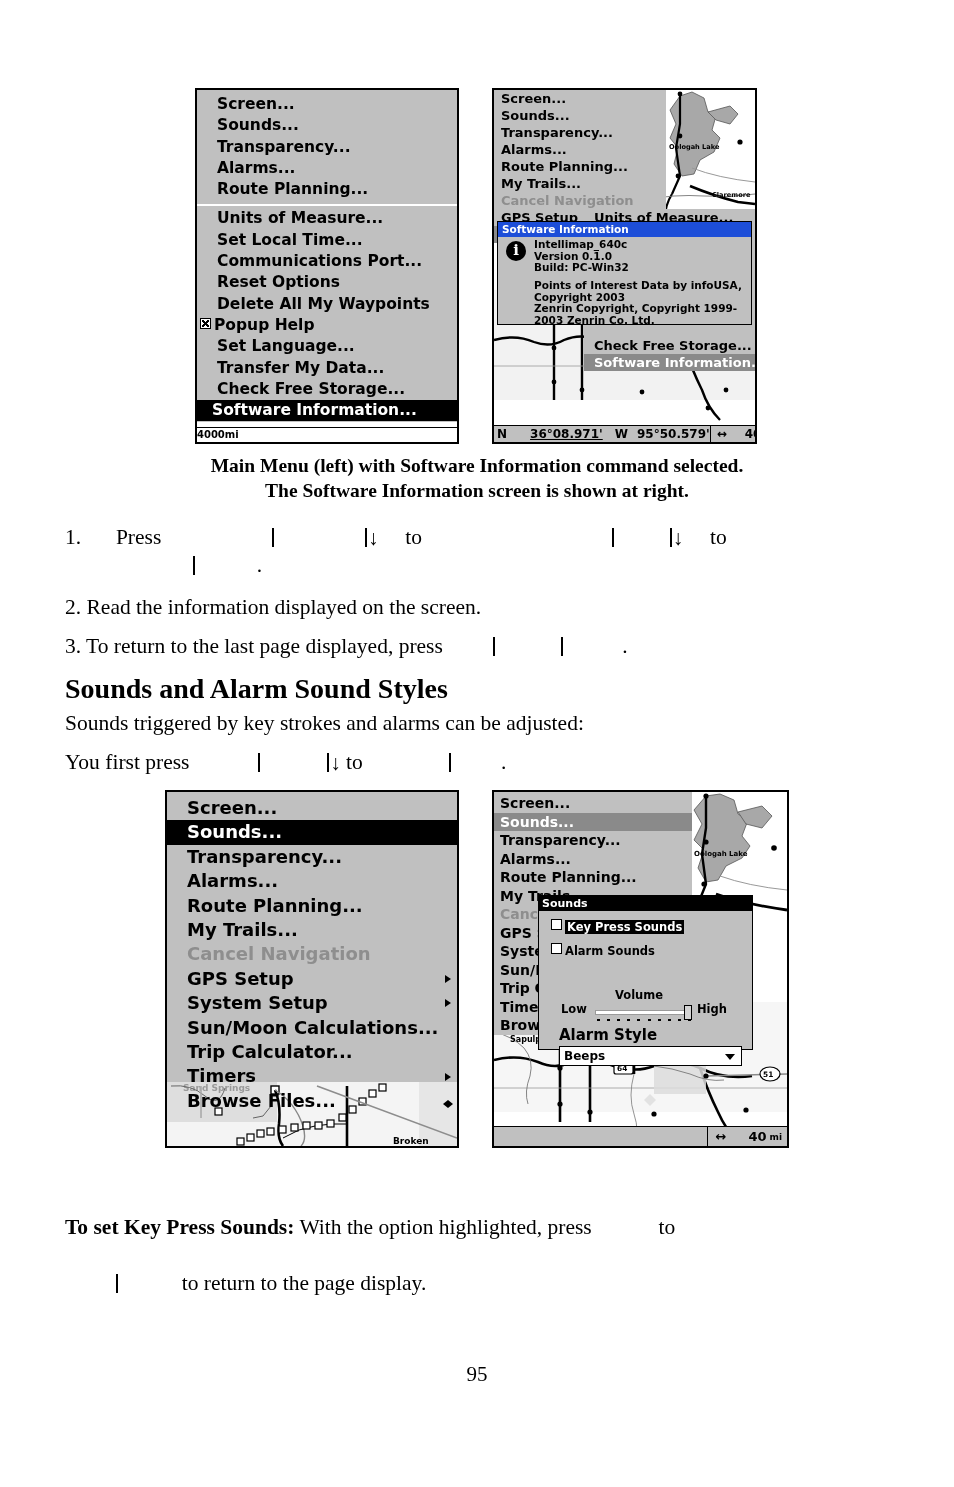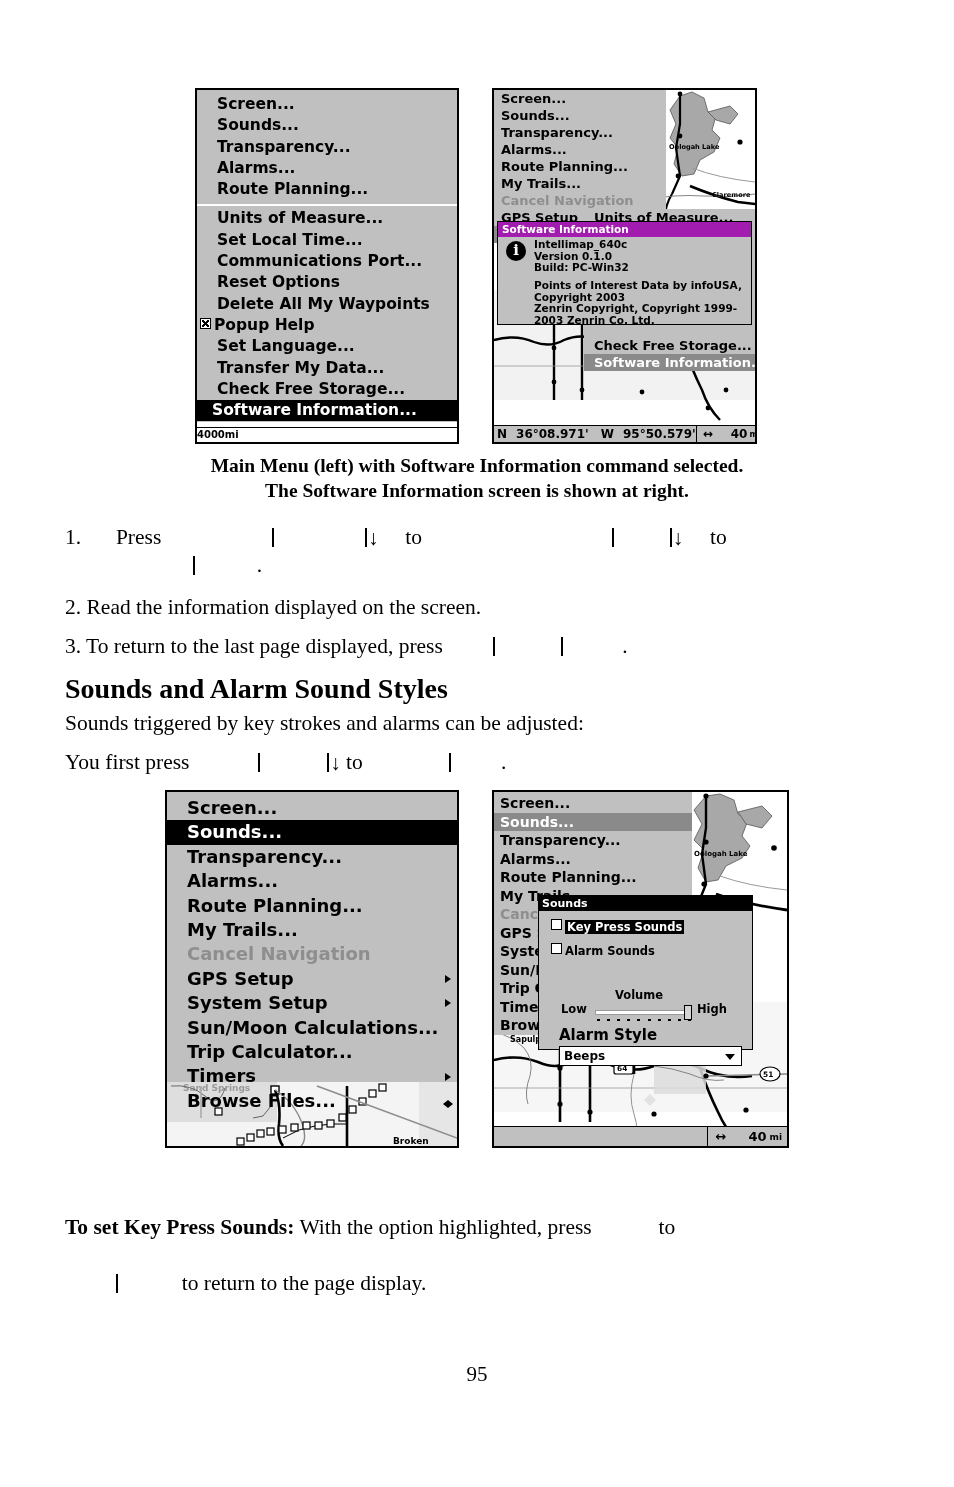--- a/index.html
+++ b/index.html
@@ -141,21 +141,21 @@
   #fig1-right .f1r-sub {
     position: absolute; left: 90px; top: 119px; width: 175px;
     background: #c0c0c0; z-index: 5;
   }
   #fig1-right .f1r-sub .menu-item { font-size: 13px; line-height: 17px; padding-left: 10px; }
   #fig1-right .sw-dialog {
     position: absolute; left: 3px; top: 131px; width: 255px; height: 104px;
     background: #c0c0c0; border: 1px solid #000; z-index: 9; box-sizing: border-box;
   }
   #fig1-right .sw-title {
-    background: #a21caf; color: #fff; font-size: 10.5px; font-weight: bold;
+    background: #1d4ed8; color: #fff; font-size: 10.5px; font-weight: bold;
     padding: 1px 0 1px 4px; line-height: 13px;
   }
   #fig1-right .sw-icon {
     position: absolute; left: 8px; top: 19px;
     width: 20px; height: 20px; border-radius: 50%;
     background: #000; color: #fff;
     font-size: 15px; font-weight: bold; text-align: center; line-height: 19px;
     font-family: "DejaVu Serif", serif;
   }
   #fig1-right .sw-ver {
@@ -347,21 +347,21 @@
         <div>Build: PC-Win32</div>
       </div>
       <div class="sw-cr">
         <div>Points of Interest Data by infoUSA, Copyright 2003</div>
         <div>Zenrin Copyright, Copyright 1999-2003 Zenrin Co. Ltd.</div>
       </div>
     </div>
 
     <div class="statusbar">
       <span style="padding-left:3px;">N</span>
-      <span style="padding-left:9px;">36°08.971'</span>
+      <span style="padding-left:23px;text-decoration:underline;">36°08.971'</span>
       <span style="padding-left:12px;">W</span>
       <span style="padding-left:9px;">95°50.579'</span>
       <span style="margin-left:auto; border-left:1px solid #000; padding-left:6px; display:flex; align-items:center; height:100%;">
         <span>↔</span>
         <span style="padding-left:18px;">40</span>
         <span style="font-size:8px; padding-left:2px; padding-right:3px;">mi</span>
       </span>
     </div>
   </div>
 

